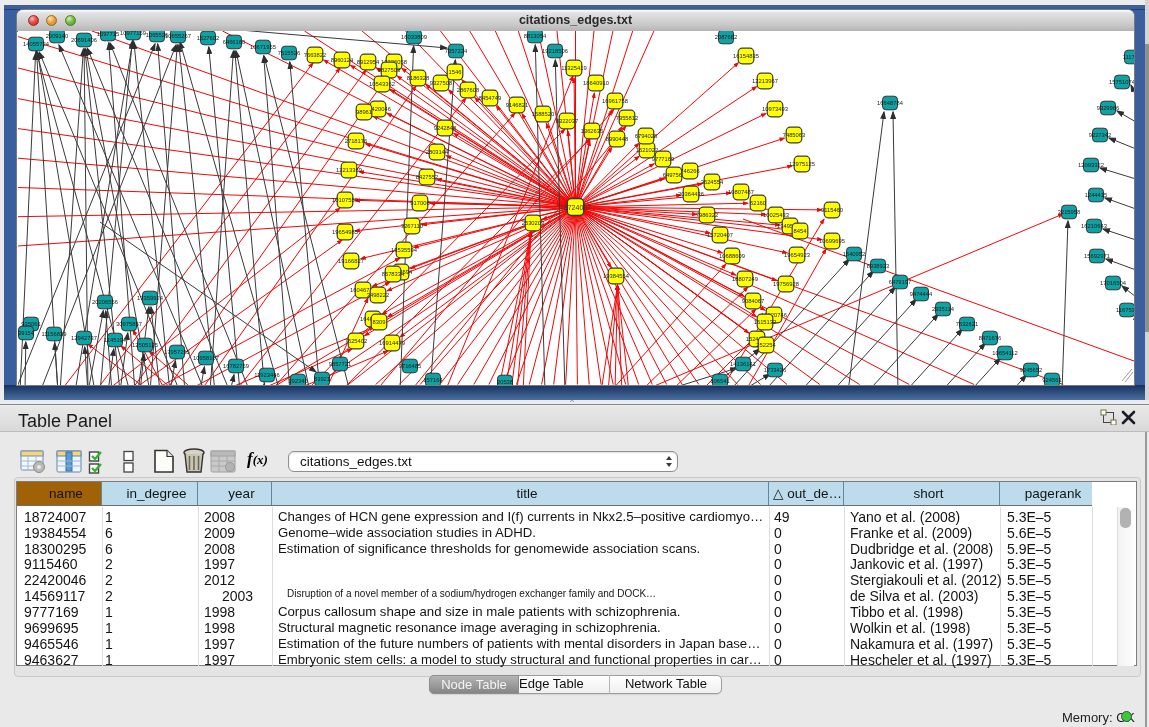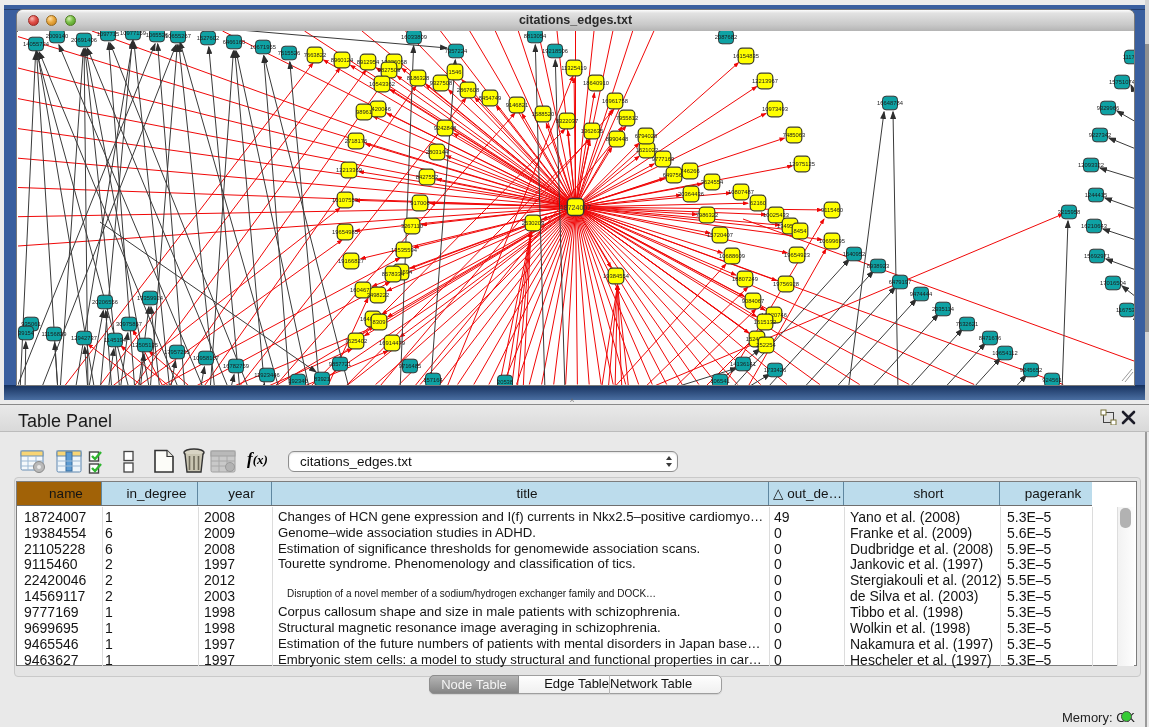--- a/index.html
+++ b/index.html
@@ -646,49 +646,48 @@
 <div class="row" style="top:524.6px">
 <span style="left:24px">19384554</span>
     <span style="left:105px">6</span>
     <span style="left:204px">2009</span>
     <span class="el" style="left:278px;width:488px;font-size:13.2px">Genome–wide association studies in ADHD.</span>
     <span style="left:774px">0</span>
     <span style="left:850px">Franke et al. (2009)</span>
     <span style="left:1007px">5.6E–5</span>
   </div>
 <div class="row" style="top:540.5px">
-<span style="left:24px">21105228</span>
+<span style="left:24px">18300295</span>
     <span style="left:105px">6</span>
     <span style="left:204px">2008</span>
     <span class="el" style="left:278px;width:488px;font-size:13.2px">Estimation of significance thresholds for genomewide association scans.</span>
     <span style="left:774px">0</span>
     <span style="left:850px">Dudbridge et al. (2008)</span>
     <span style="left:1007px">5.9E–5</span>
   </div>
 <div class="row" style="top:556.4px">
 <span style="left:24px">9115460</span>
     <span style="left:105px">2</span>
     <span style="left:204px">1997</span>
-    <span class="el" style="left:278px;width:488px;font-size:13.2px">Tourette syndrome. Phenomenology and classification of tics.</span>
     <span style="left:774px">0</span>
     <span style="left:850px">Jankovic et al. (1997)</span>
     <span style="left:1007px">5.3E–5</span>
   </div>
 <div class="row" style="top:572.3px">
 <span style="left:24px">22420046</span>
     <span style="left:105px">2</span>
     <span style="left:204px">2012</span>
     <span style="left:774px">0</span>
     <span style="left:850px">Stergiakouli et al. (2012)</span>
     <span style="left:1007px">5.5E–5</span>
   </div>
 <div class="row" style="top:588.2px">
 <span style="left:24px">14569117</span>
     <span style="left:105px">2</span>
-    <span style="left:204px">2003</span>
+    <span style="left:222px">2003</span>
     <span class="el" style="left:287px;width:488px;font-size:10px">Disruption of a novel member of a sodium/hydrogen exchanger family and DOCK…</span>
     <span style="left:774px">0</span>
     <span style="left:850px">de Silva et al. (2003)</span>
     <span style="left:1007px">5.3E–5</span>
   </div>
 <div class="row" style="top:604.1px">
 <span style="left:24px">9777169</span>
     <span style="left:105px">1</span>
     <span style="left:204px">1998</span>
     <span class="el" style="left:278px;width:488px;font-size:13.2px">Corpus callosum shape and size in male patients with schizophrenia.</span>
@@ -722,17 +721,17 @@
     <span style="left:774px">0</span>
     <span style="left:850px">Hescheler et al. (1997)</span>
     <span style="left:1007px">5.3E–5</span>
   </div>
 
 <div class="abs" style="left:1117px;top:507px;width:17px;height:159px;background:linear-gradient(90deg,#f2f2f2,#fdfdfd);border-left:1px solid #ddd"></div>
 <div class="abs" style="left:1120px;top:508px;width:11px;height:20px;background:#b2b2b2;border-radius:5px"></div>
 
 <div class="abs" style="left:429px;top:674.5px;width:293px;height:19px;border:1px solid #9e9e9e;border-radius:5px;background:linear-gradient(180deg,#fefefe,#f0f0f0);box-shadow:0 1px 1px rgba(0,0,0,0.1)"></div>
 <div class="abs" style="left:429px;top:674.5px;width:90px;height:19px;border-radius:5px 0 0 5px;background:linear-gradient(180deg,#b5b5b5,#858585);border:1px solid #8e8e8e;color:#f4f4f4;text-align:center;line-height:18px;font-size:13px">Node Table</div>
-<div class="abs" style="left:519px;top:674.5px;width:91px;height:19px;color:#111;text-align:right;line-height:18px;font-size:13px;border-right:1px solid #b5b5b5">Edge Table</div>
-<div class="abs" style="left:610px;top:674.5px;width:112px;height:19px;color:#111;line-height:18px;font-size:13px">Network Table</div>
+<div class="abs" style="left:519px;top:674.5px;width:91px;height:19px;color:#111;text-align:left;line-height:18px;font-size:13px;border-right:1px solid #b5b5b5">Edge Table</div>
+<div class="abs" style="left:610px;top:674.5px;width:112px;height:19px;color:#111;text-align:center;line-height:18px;font-size:13px">Network Table</div>
 
 <div class="abs" style="left:1062px;top:710px;font-size:13px;color:#222">Memory: OK</div>
 <div class="abs" style="left:1121px;top:711px;width:11px;height:11px;border-radius:50%;background:#35cb35;border:1px solid #4a4a4a"></div>
 
 </body></html>

